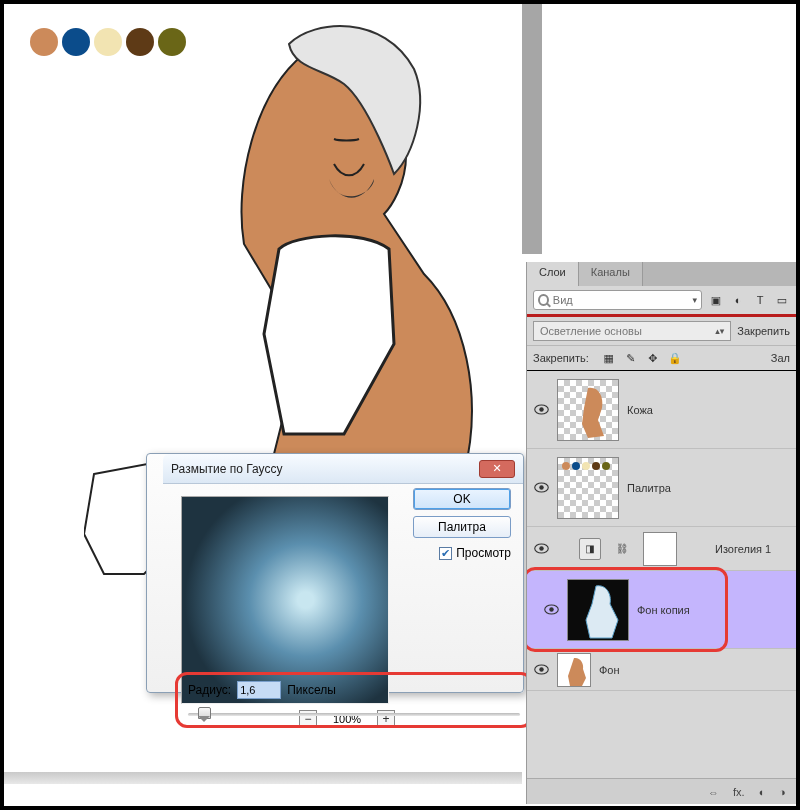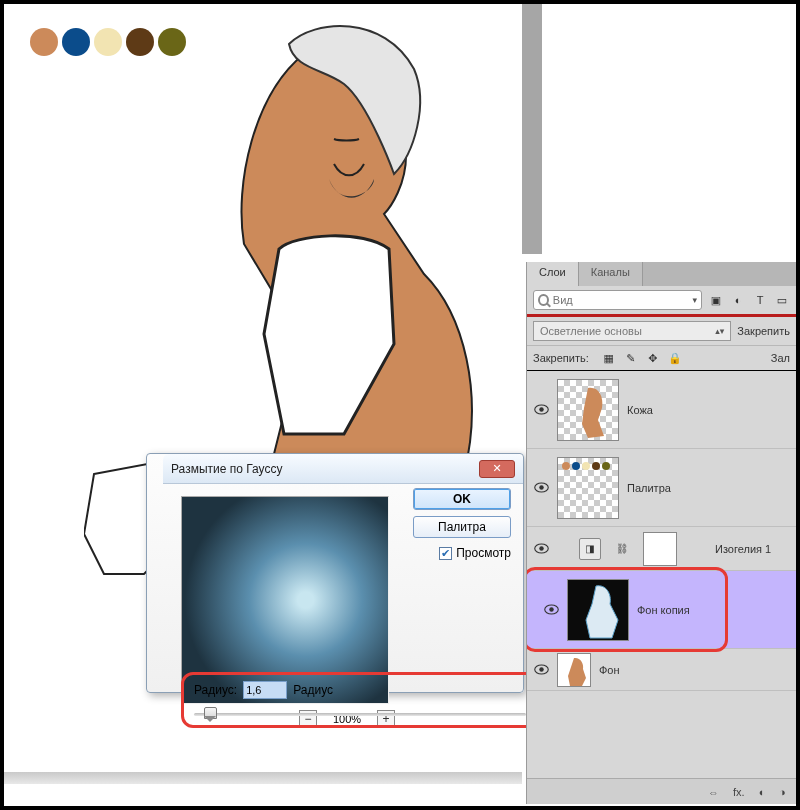--- a/index.html
+++ b/index.html
@@ -29,26 +29,26 @@
   .preview { width:208px; height:208px; background:#2a3a45; border:1px solid #aaa;
     border-bottom-color:#eee; border-right-color:#eee; margin-top:4px;
     background: radial-gradient(circle at 60% 50%, #c8e6f0 5%, #5b8fae 35%, #1e3340 75%); }
   .zoom-row { display:flex; align-items:center; justify-content:center; gap:16px; margin-top:6px; font-size:11px; }
   .zoom-btn { width:18px; height:18px; border:1px solid #888; background:#f6f6f6; display:flex;
     align-items:center; justify-content:center; font-size:12px; color:#333; cursor:pointer;}
 
   .btns { position:absolute; top:4px; right:12px; display:flex; flex-direction:column; gap:6px; }
   .btn { width:98px; height:22px; font-size:12px; border:1px solid #7a9cc6; border-radius:3px;
     background:linear-gradient(#fefefe,#e6eef8); cursor:pointer;}
-  .btn.primary { box-shadow:0 0 0 1px #4ea0e8 inset; background:linear-gradient(#eaf4ff,#cfe4fa);font-weight:bold;}
+  .btn.primary { box-shadow:0 0 0 1px #4ea0e8 inset; background:linear-gradient(#eaf4ff,#cfe4fa);}
   .chk-row { position:absolute; top:62px; right:12px; display:flex; align-items:center; gap:4px; font-size:12px;}
   .chk { width:13px; height:13px; border:1px solid #5a7ba3; background:#fff; display:flex;
     align-items:center; justify-content:center; color:#2a6db3; font-size:11px;}
 
-  .radius-group { position:absolute; left:18px; bottom:10px; width:358px; height:56px;
+  .radius-group { position:absolute; left:12px; bottom:10px; width:358px; height:56px;
     border:3px solid #e63a34; border-radius:12px; padding:6px 10px; }
   .radius-row { display:flex; align-items:center; gap:6px; font-size:12px;}
   .radius-input { width:44px; height:18px; border:1px solid #7aa0cc; background:#c6dcf5;
     font-size:11px; text-align:left; padding:1px 2px; color:#000;}
   .slider { position:relative; margin-top:8px; height:14px;}
   .slider-track { position:absolute; top:6px; left:0; right:0; height:3px;
     background:linear-gradient(#b9b9b9,#e8e8e8); border-radius:2px;}
   .slider-thumb { position:absolute; top:0; left:10px; width:11px; height:16px; }
   .slider-thumb::before { content:""; position:absolute; left:0; top:0; width:11px; height:10px;
     background:linear-gradient(#f7f7f7,#d8d8d8); border:1px solid #7a7a7a; border-radius:2px 2px 0 0;}
@@ -166,21 +166,21 @@
         <div class="chk">
             <span>✔</span>
           </div>
         <span>Просмотр</span>
       </div>
 
       <div class="radius-group">
         <div class="radius-row">
           <span>Радиус:</span>
           <input class="radius-input" value="1,6" style="">
-          <span>Радиус</span>
+          <span>Пикселы</span>
         </div>
         <div class="slider">
           <div class="slider-track"></div>
           <div class="slider-thumb"></div>
         </div>
       </div>
     </div>
   </div>
 
   <div class="panel">

